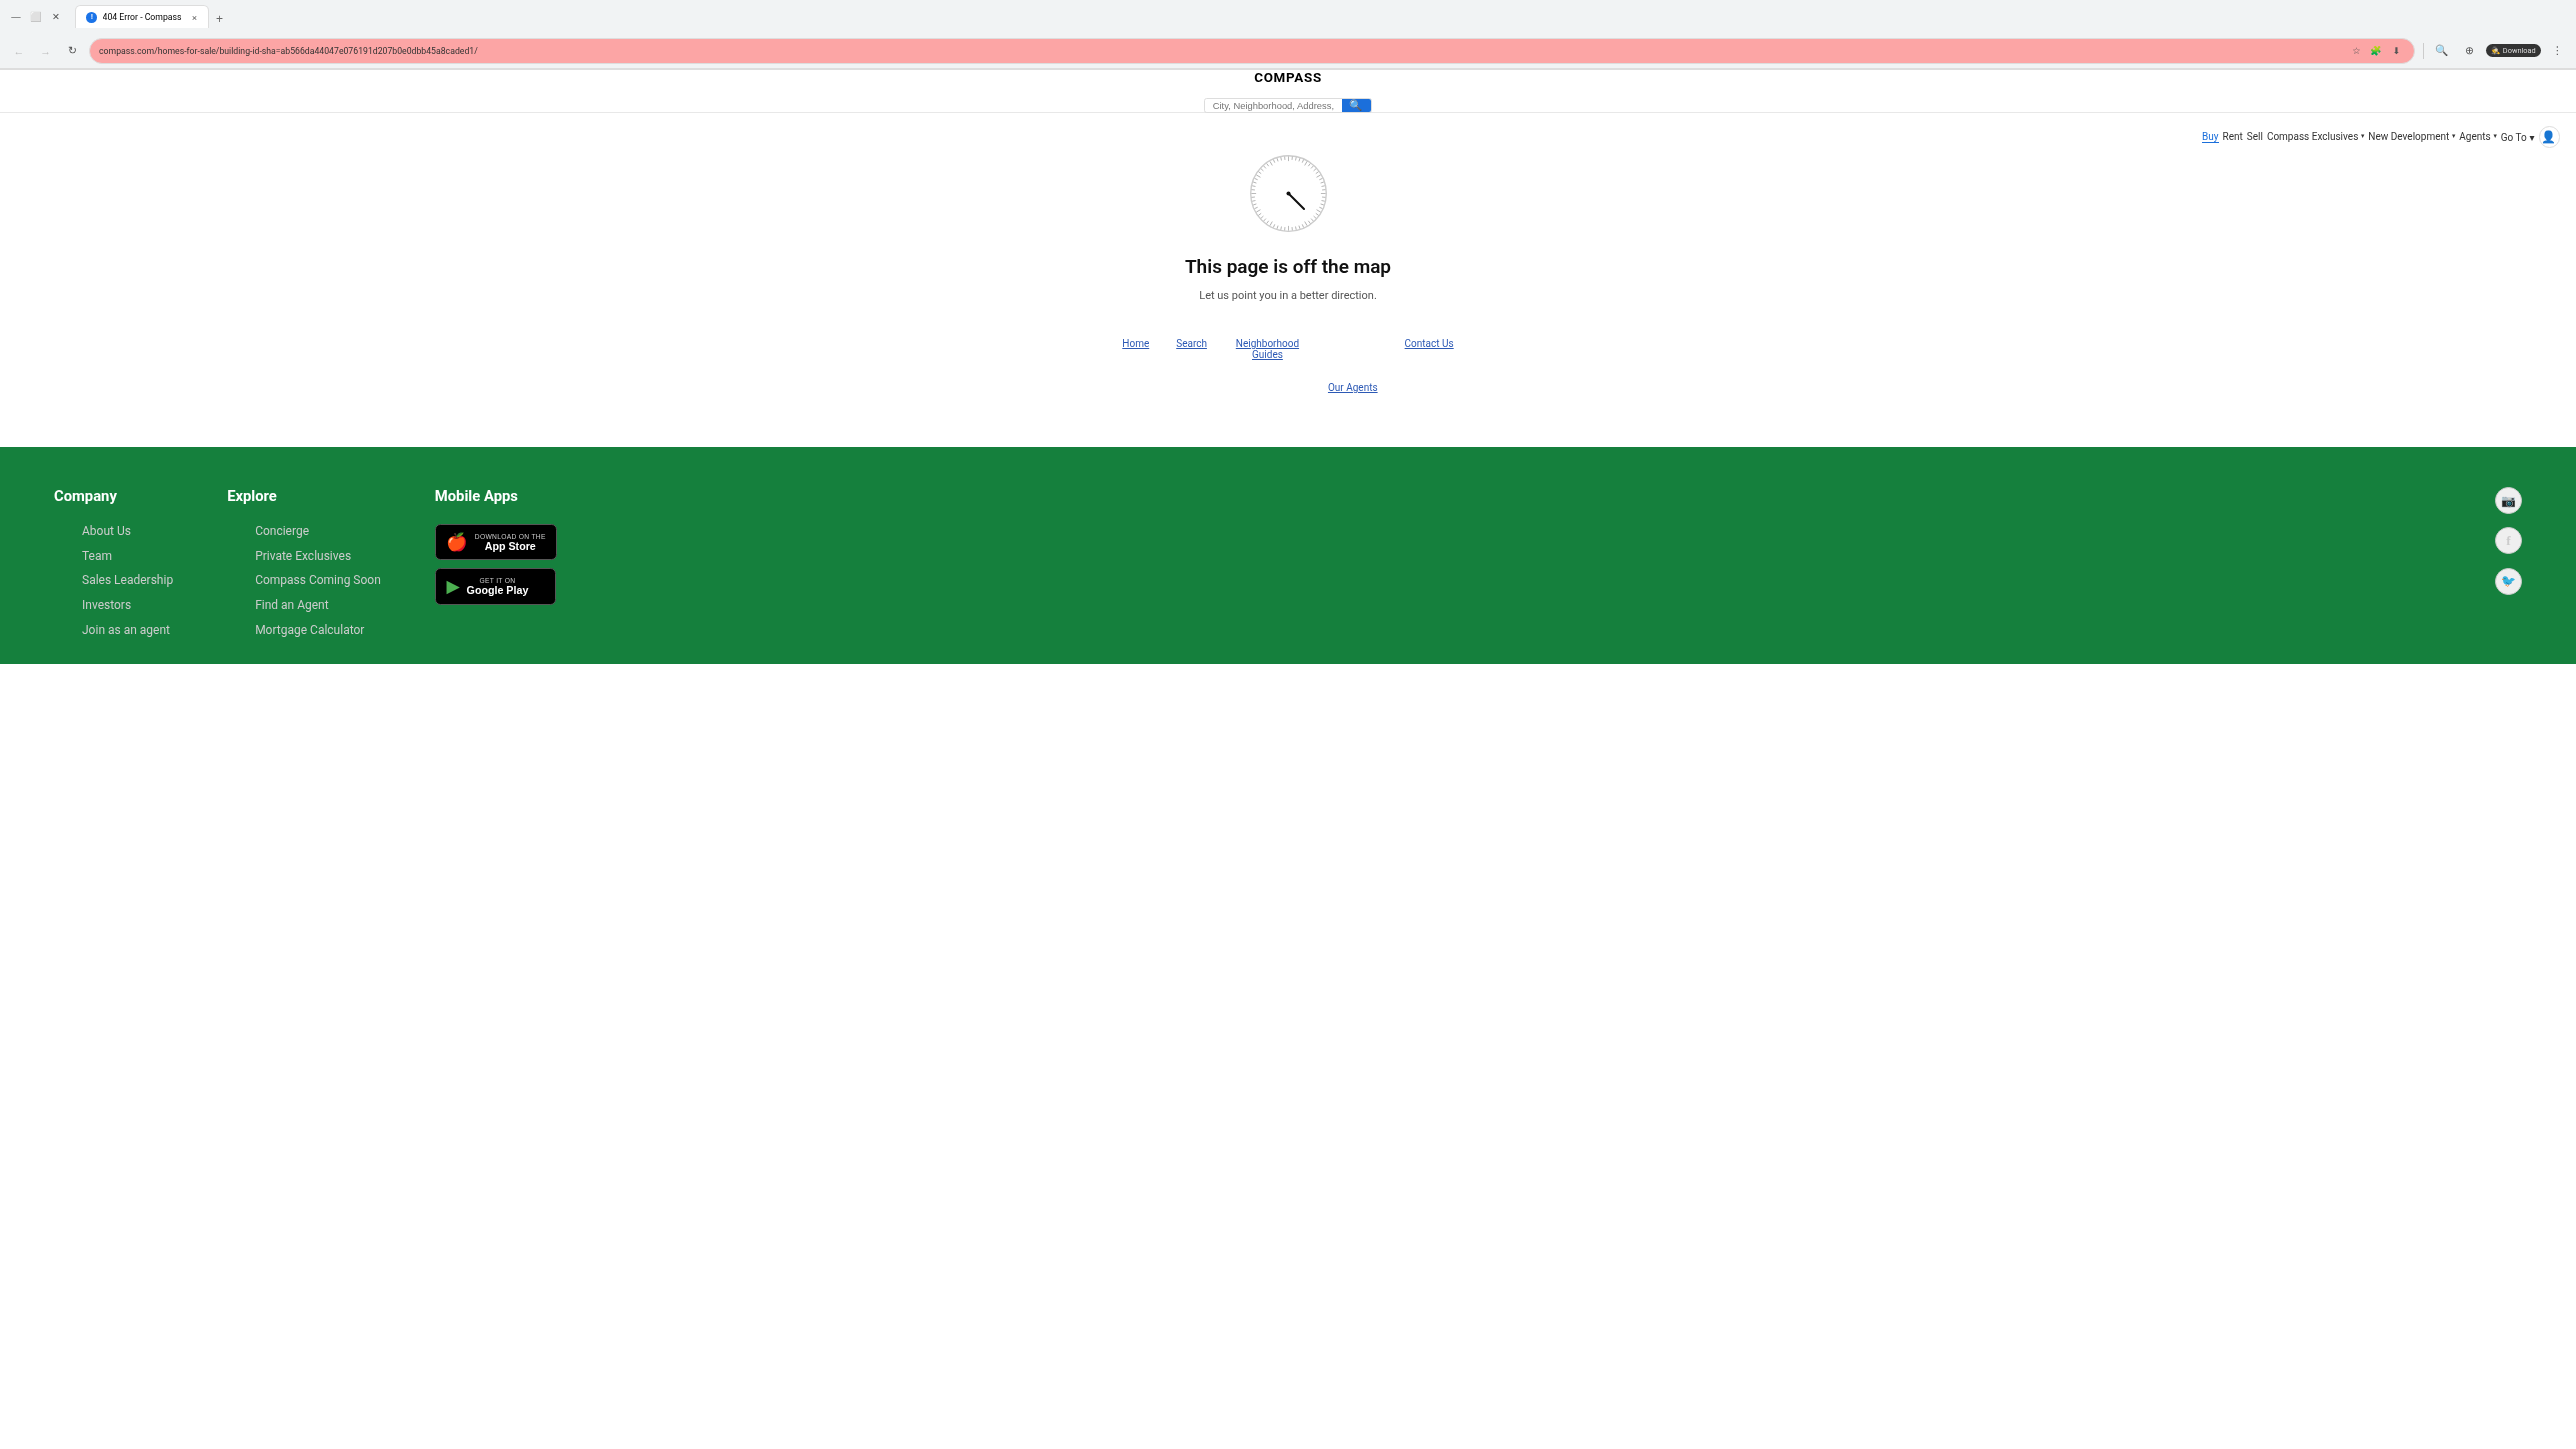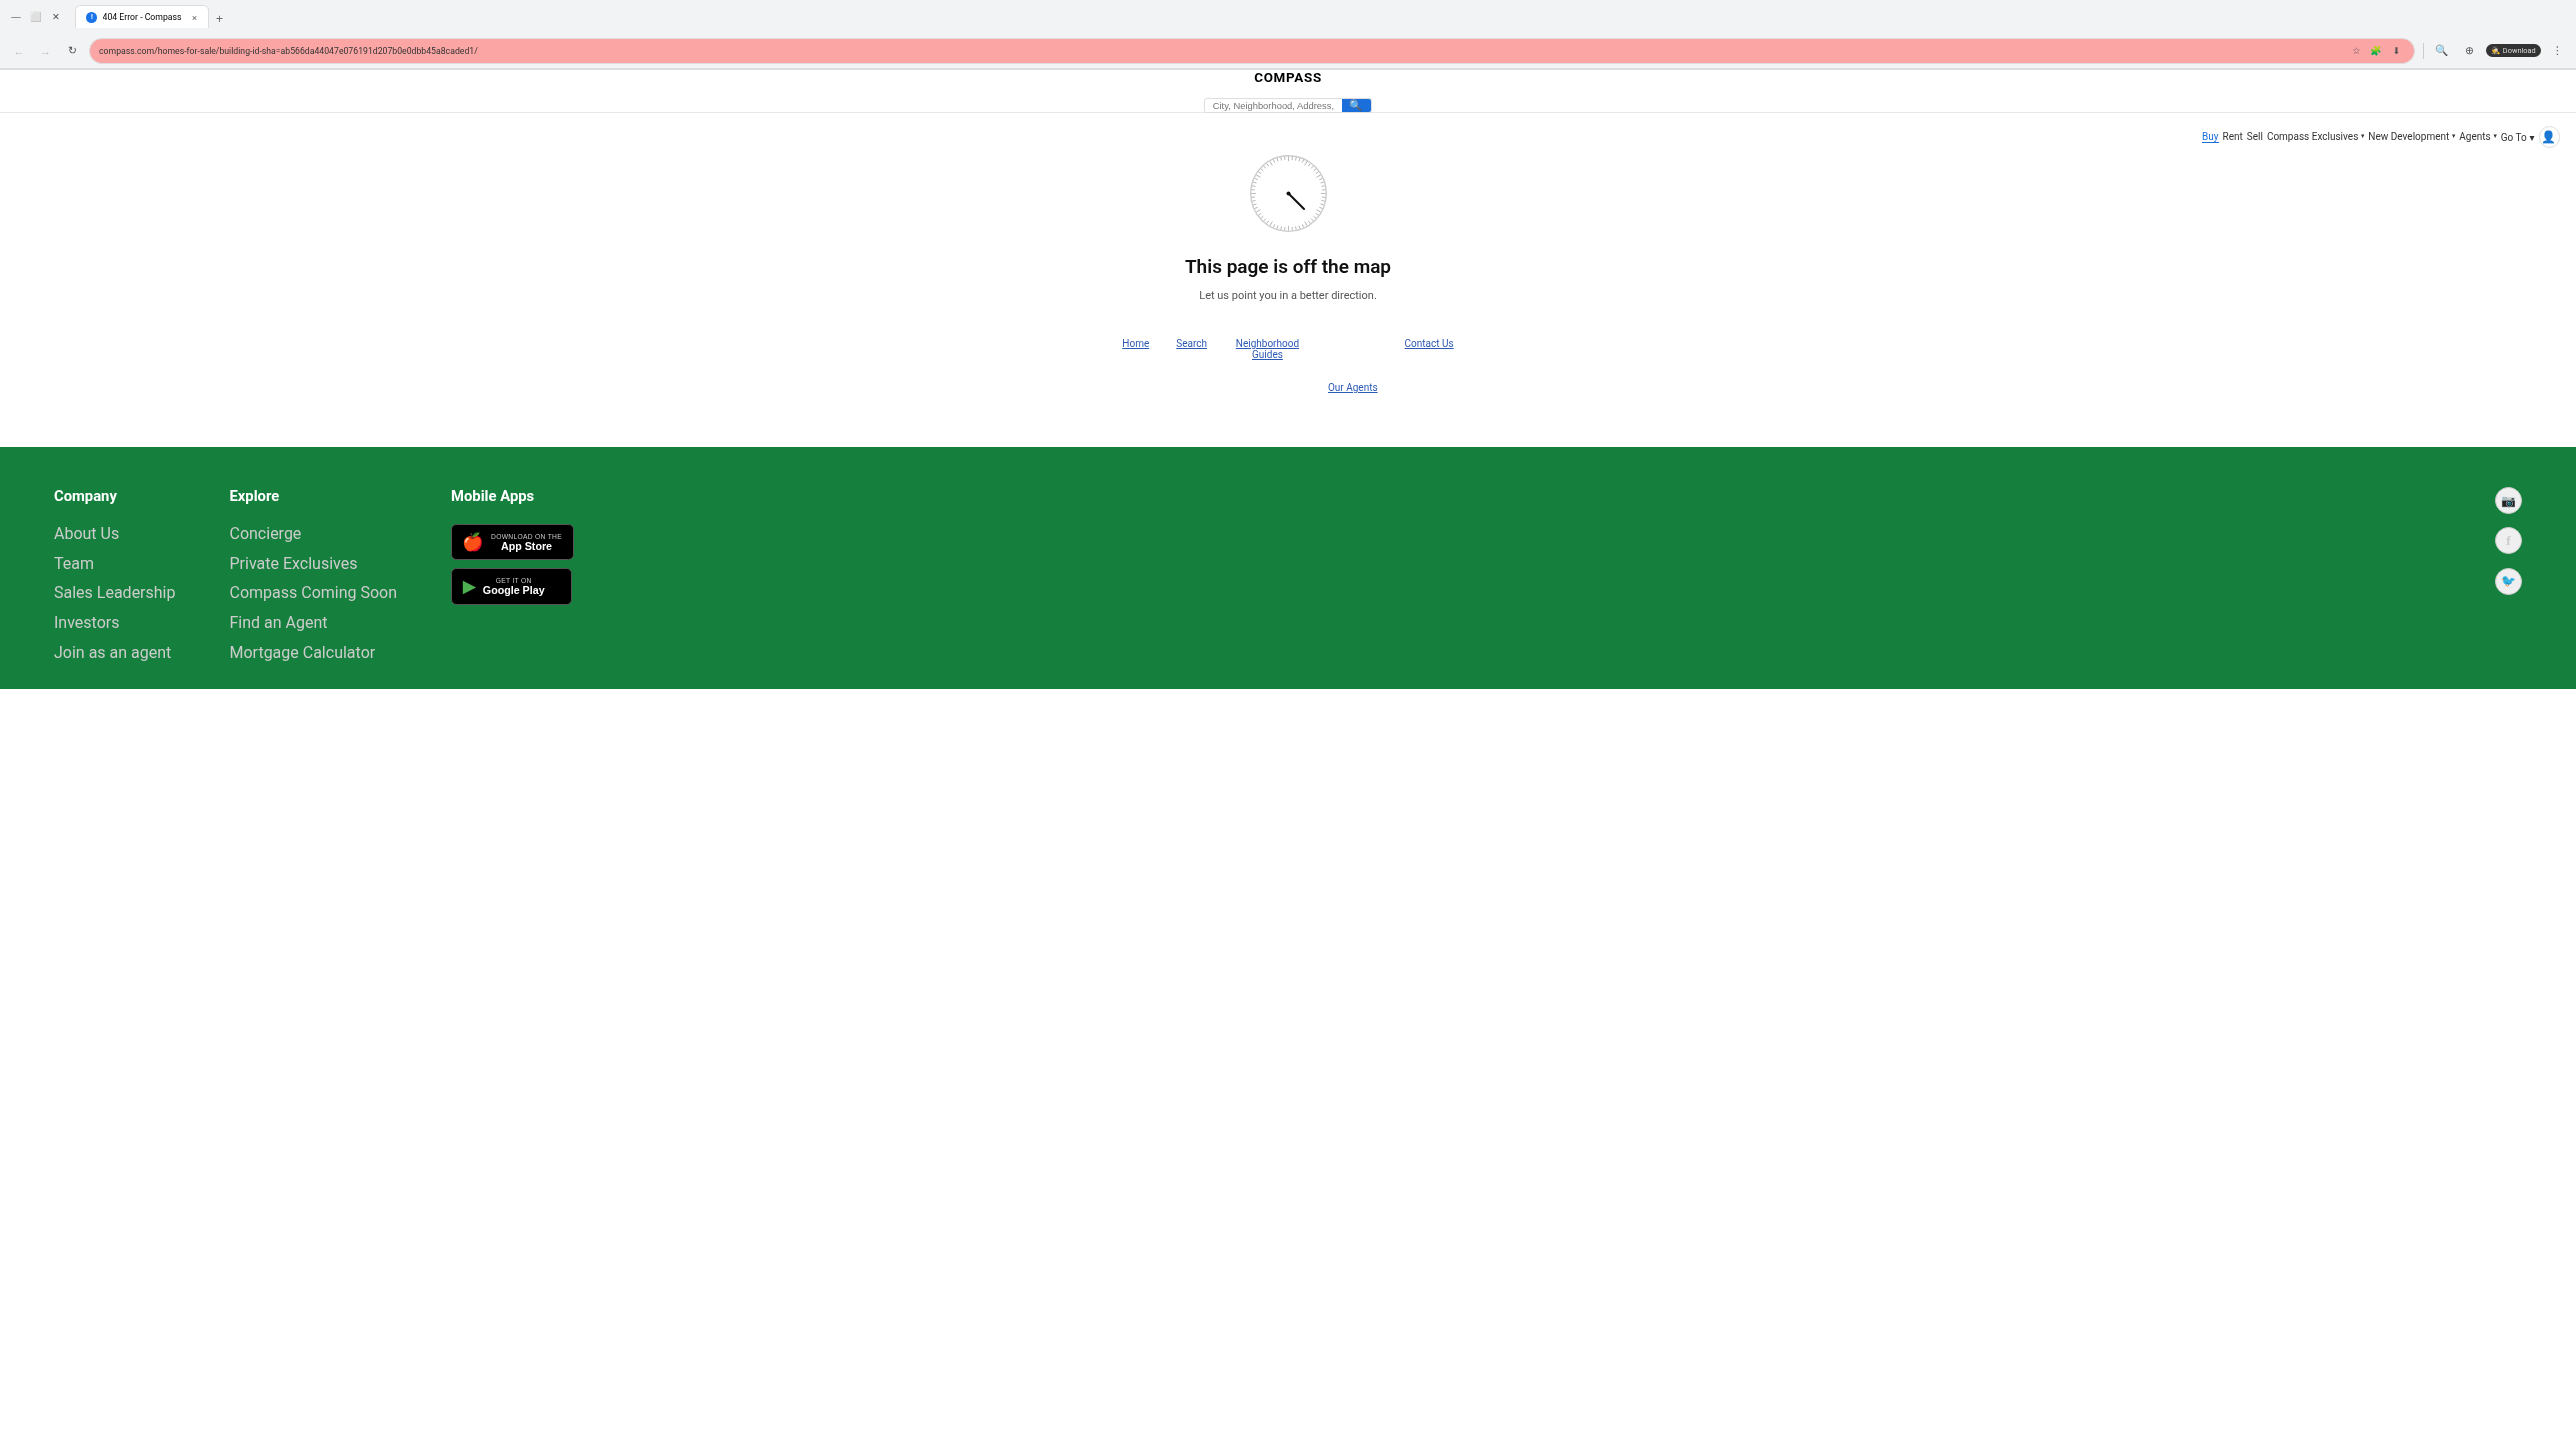--- a/index.html
+++ b/index.html
@@ -337,22 +337,23 @@
     }
     .footer-col ul {
       list-style: none;
       display: flex;
       flex-direction: column;
       gap: 10.7px;
     }
     .footer-col ul li a {
       color: #ccc;
       text-decoration: none;
-      font-size: 16px;
-      cursor: pointer;
+      font-size: 12px;
+      cursor: pointer;
+      margin-left: 28px;
     }
     .footer-social {
       margin-left: auto;
       display: flex;
       flex-direction: column;
       gap: 13.4px;
       align-items: center;
     }
     .social-icon-btn {
       width: 27px;

